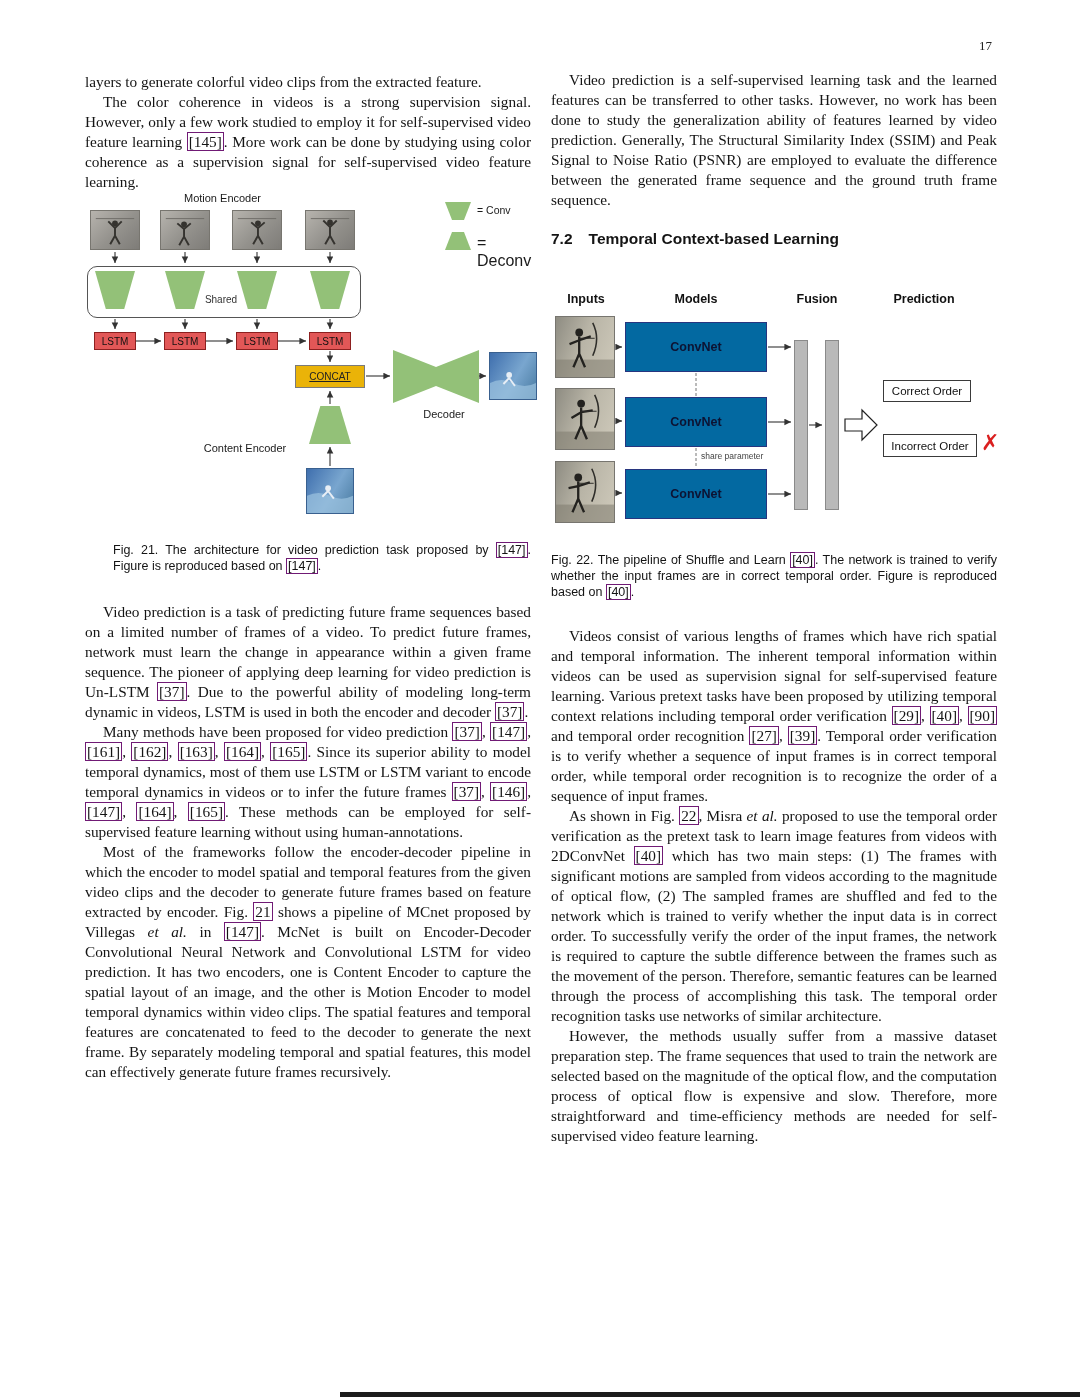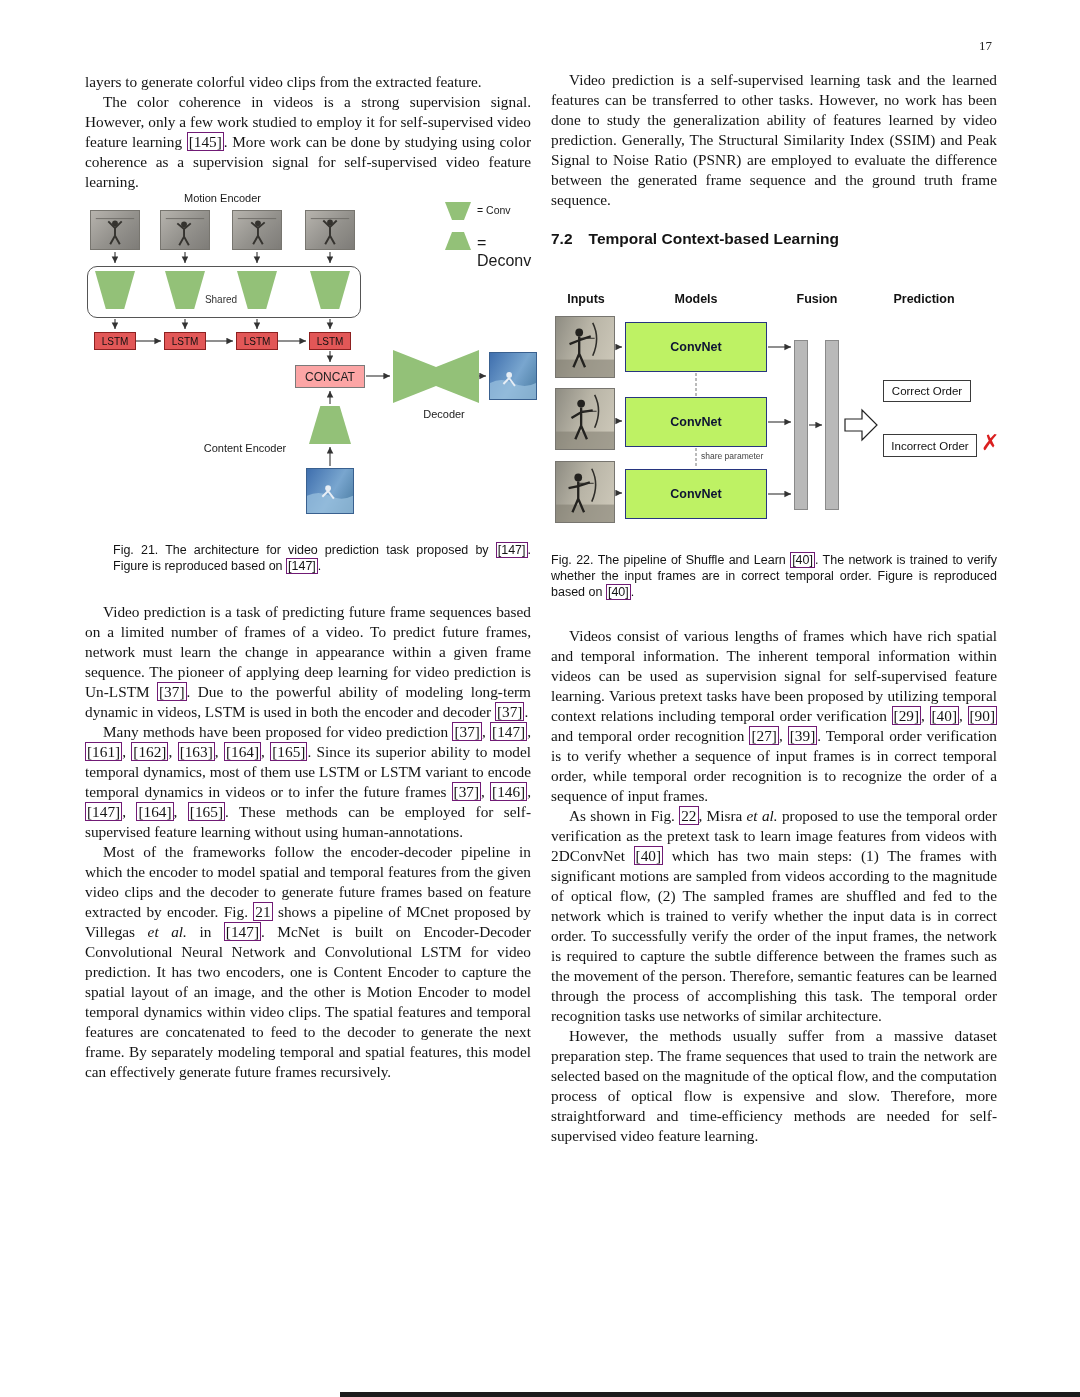--- a/index.html
+++ b/index.html
@@ -47,27 +47,27 @@
   .trap.down { clip-path:polygon(0 0,100% 0,73% 100%,27% 100%); }
   .trap.up   { clip-path:polygon(27% 0,73% 0,100% 100%,0 100%); }
   .dec-left  { position:absolute; background:#93c178; clip-path:polygon(0 0,100% 32%,100% 68%,0 100%); }
   .dec-right { position:absolute; background:#93c178; clip-path:polygon(0 32%,100% 0,100% 100%,0 68%); }
 
   .shared-box { position:absolute; border:1.4px solid #555; border-radius:10px; }
 
   .lstm { position:absolute; width:42px; height:18px; background:#e25757; border:1px solid #8d2020;
           font-family:"Liberation Sans",sans-serif; font-size:10px; color:#111;
           display:flex; align-items:center; justify-content:center; }
-  .concat { position:absolute; background:#fca5a5; border:1px solid #7a7a7a;
-          font-family:"Liberation Sans",sans-serif; font-size:12px; color:#222;
-          display:flex; align-items:center; justify-content:center; }
+  .concat { position:absolute; background:#eab308; border:1px solid #7a7a7a;
+          font-family:"Liberation Sans",sans-serif; font-size:10px; color:#222;
+          display:flex; align-items:center; justify-content:center;text-decoration:underline; }
 
   .fh { position:absolute; top:0; font-family:"Liberation Sans",sans-serif; font-weight:bold;
         font-size:12.5px; text-align:center; color:#111; }
-  .convnet { position:absolute; left:74px; width:142px; height:50px; background:#bef264;
+  .convnet { position:absolute; left:74px; width:142px; height:50px; background:#0369a1;
         border:1px solid #27357f; font-family:"Liberation Sans",sans-serif; font-size:12.5px;
         font-weight:bold; color:#0d1333; display:flex; align-items:center; justify-content:center; }
   .fbar { position:absolute; top:48px; width:14px; height:170px; background:#b9b9b9; border:1px solid #8a8a8a; }
   .pred { position:absolute; border:1px solid #3a3a3a; background:#fff;
         font-family:"Liberation Sans",sans-serif; font-size:11.5px; color:#111;
         display:flex; align-items:center; justify-content:center; }
   .xmark { position:absolute; color:#da1f1f; font-size:22px; font-weight:bold;
         font-family:"DejaVu Sans",sans-serif; line-height:1; }
   .share-lbl { position:absolute; font-family:"Liberation Sans",sans-serif; font-size:8.5px; color:#444; }
 

